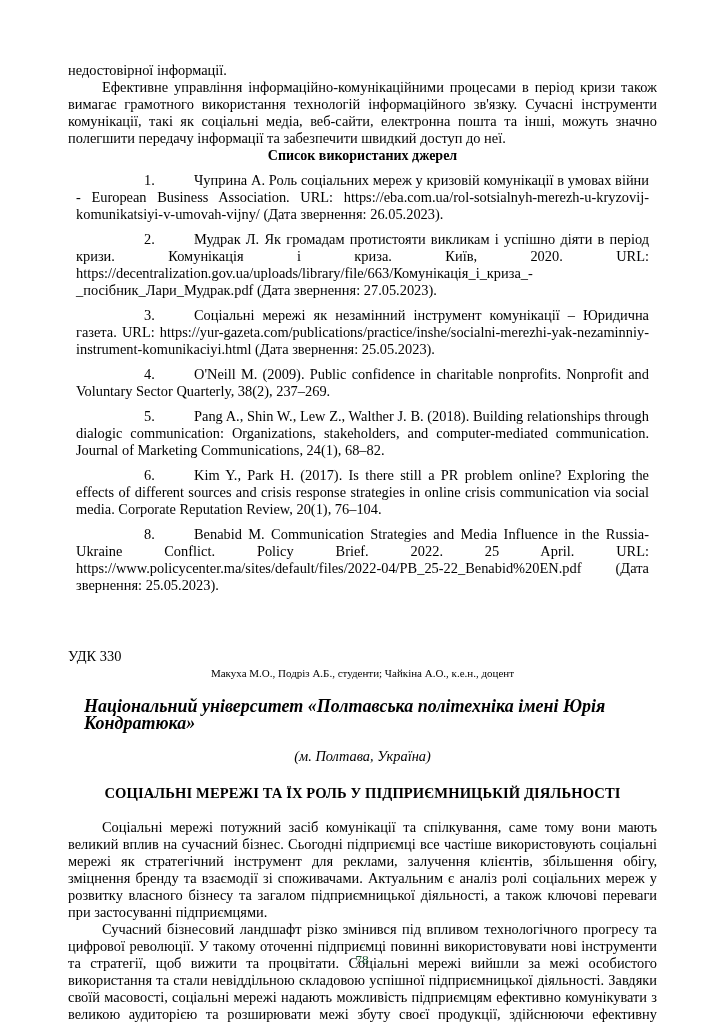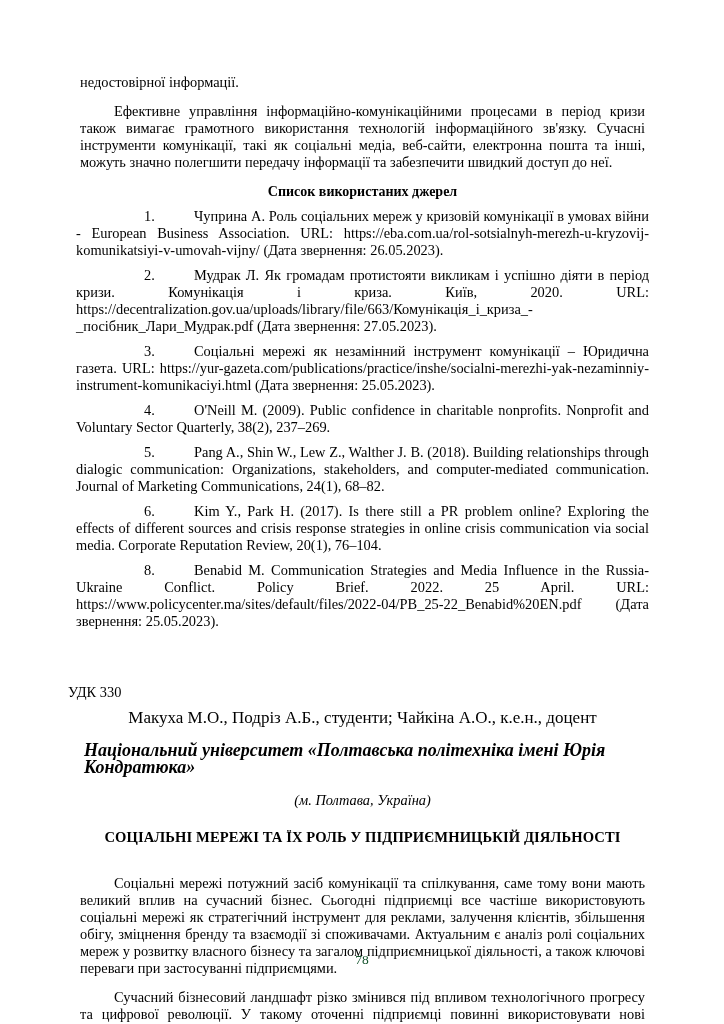--- a/index.html
+++ b/index.html
@@ -26,21 +26,21 @@
     position: absolute;
     left: 68px;
     top: 62px;
     width: 589px;
   }
   .para {
     text-align: justify;
     text-indent: 34px;
     font-size: 14.4px;
     line-height: 17.0px;
-    margin: 12px;
+    margin: 0;
     hyphens: none;
   }
   .para.noindent {
     text-indent: 0;
   }
   .section-heading {
     text-align: center;
     font-weight: bold;
     font-size: 14px;
     line-height: 17.0px;
@@ -61,23 +61,23 @@
     height: 46px;
   }
   .udk {
     font-size: 14.4px;
     line-height: 17.0px;
     text-align: left;
     margin: 0;
   }
   .authors {
     text-align: center;
-    font-size: 17px;
+    font-size: 11px;
     line-height: 17.0px;
-    margin: 8px;
+    margin: 0;
   }
   .affiliation {
     text-align: left;
     font-style: italic;
     font-weight: bold;
     font-size: 18px;
     line-height: 17.0px;
     margin: 16px;
   }
   .city {

